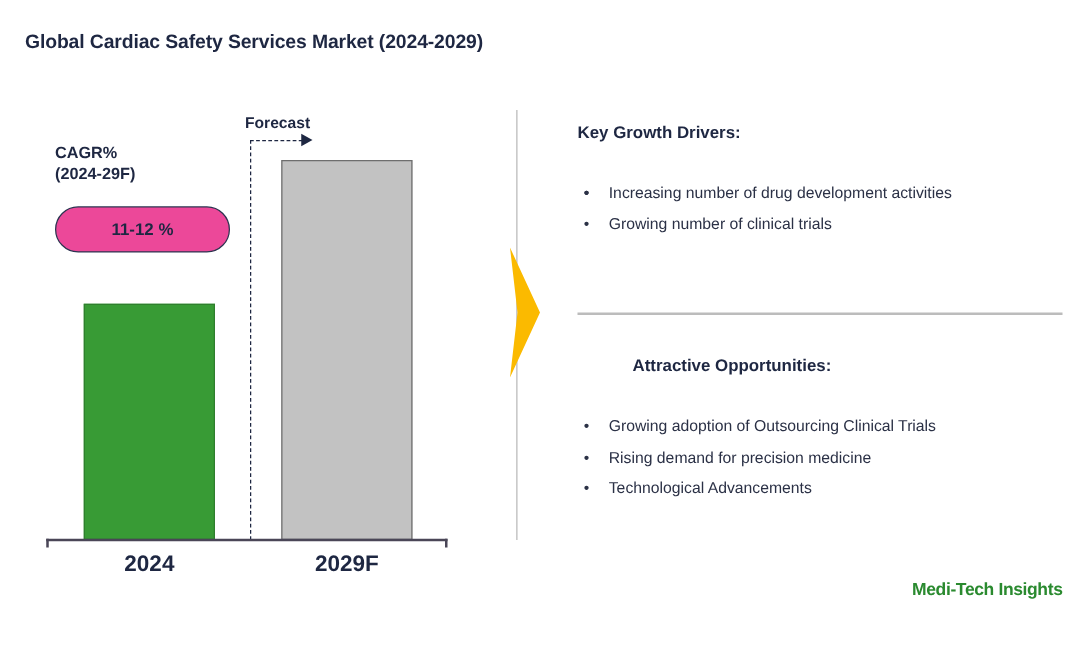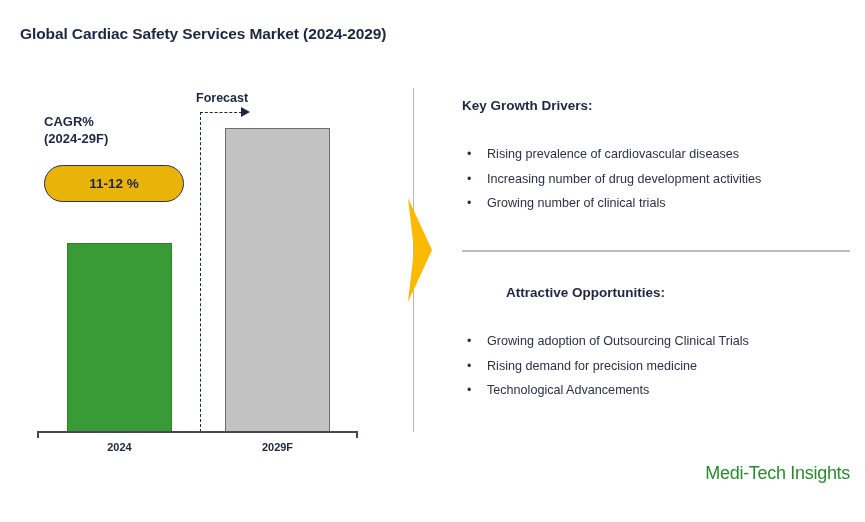--- a/index.html
+++ b/index.html
@@ -52,21 +52,21 @@
 
   #cagr-pill {
     position: absolute;
     left: 44px;
     top: 165px;
     width: 140px;
     height: 37px;
     box-sizing: border-box;
     border: 1.6px solid #2c3350;
     border-radius: 20px;
-    background: #eab308;
+    background: #ec4899;
     display: flex;
     align-items: center;
     justify-content: center;
     font-size: 13.5px;
     font-weight: bold;
     color: #1e2742;
   }
 
   
   #forecast-label {
@@ -150,21 +150,21 @@
     position: absolute;
     left: 356px;
     top: 431px;
     width: 2px;
     height: 7px;
     background: #4a4657;
   }
   .x-tick-label {
     position: absolute;
     top: 441px;
-    font-size: 11px;
+    font-size: 18px;
     font-weight: bold;
     color: #1e2742;
     text-align: center;
   }
   #x-label-0 { left: 67px; width: 105px; }
   #x-label-1 { left: 225px; width: 105px; }
 
   
   #panel-divider {
     position: absolute;
@@ -235,22 +235,22 @@
     width: 388px;
     height: 2px;
     background: #bcbcbc;
   }
 
   
   #brand-logo {
     position: absolute;
     right: 15px;
     top: 463px;
-    font-size: 18px;
-    font-weight: normal;
+    font-size: 14px;
+    font-weight: bold;
     color: #2a8a2f;
     letter-spacing: -0.3px;
     white-space: nowrap;
   }
 </style>
 </head>
 <body>
 
 <div id="chart-title">Global Cardiac Safety Services Market (2024-2029)</div>
 
@@ -286,21 +286,20 @@
   <polygon points="2,0 26,52 2,104 8,52" fill="#fbba00"></polygon>
 </svg>
 
 <div id="info-panel">
 
   <div class="section-heading" id="heading-drivers">Key Growth Drivers:</div>
 
   <ul class="bullet-list" id="list-drivers">
     <li class="bullet-item">
       <span class="bullet-dot">•</span>
-      <span>Rising prevalence of cardiovascular diseases</span>
     </li>
     <li class="bullet-item">
       <span class="bullet-dot">•</span>
       <span>Increasing number of drug development activities</span>
     </li>
     <li class="bullet-item">
       <span class="bullet-dot">•</span>
       <span>Growing number of clinical trials</span>
     </li>
   </ul>

